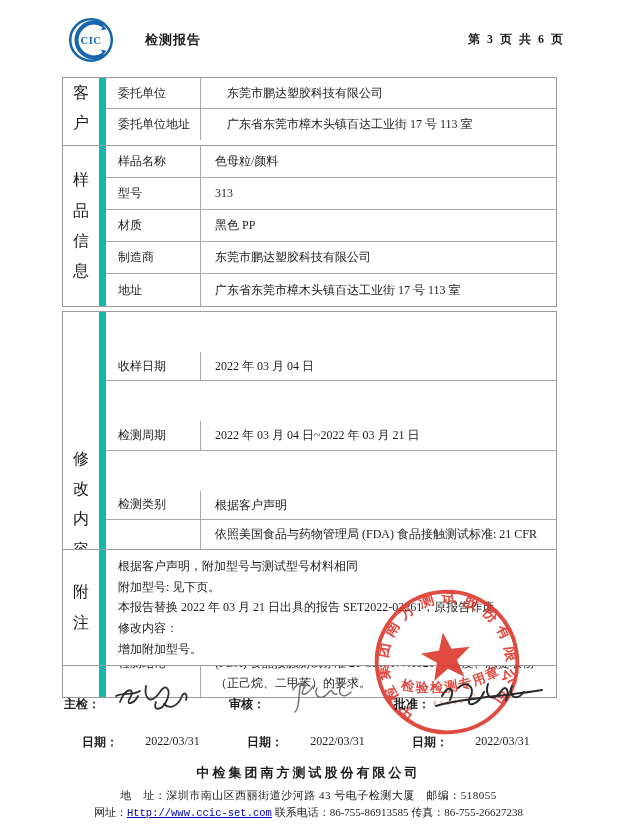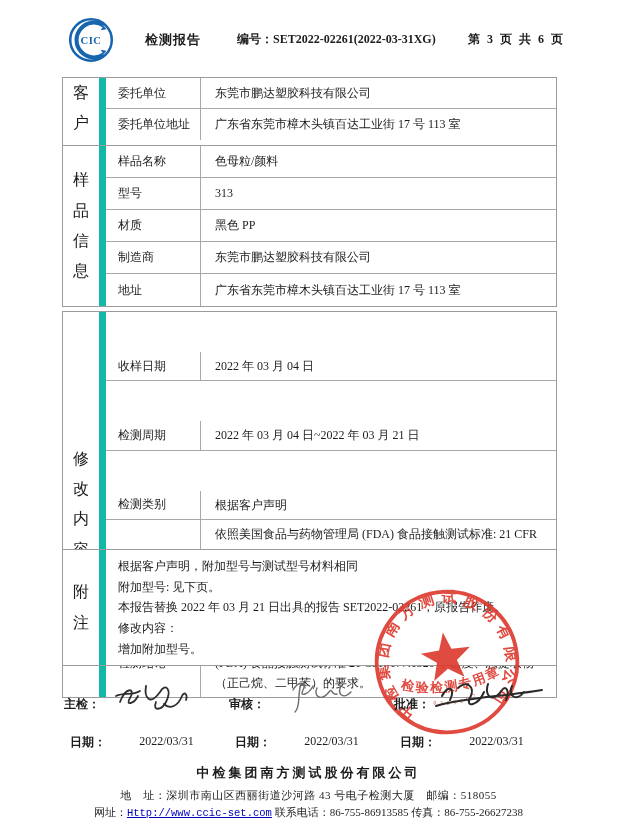--- a/index.html
+++ b/index.html
@@ -24,28 +24,28 @@
     font-size:16px; text-align:center; line-height:1.9; padding:0 9px; word-break:break-all;
   }
   .cell-label {
     width:95px; flex:0 0 95px; border-right:1px solid #a8a8a8;
     display:flex; align-items:center; font-size:12px; padding:4px 4px 4px 12px;
   }
   .cell-value { flex:1; display:flex; align-items:center; font-size:12px; padding:4px 8px 4px 14px; line-height:1.7; }
   .pre { white-space:pre-line; display:block; }
   .rows-col { flex:1; display:flex; flex-direction:column; }
   .rows-col .trow:last-child { border-bottom:none; }
-  .mh31 { min-height:31px; } .mh32 { min-height:32px; } .mh26 { min-height:26px;margin-top:40px; }
+  .mh31 { min-height:31px;gap:12px; } .mh32 { min-height:32px; } .mh26 { min-height:26px;margin-top:40px; }
   
   .sig-area { position:absolute; left:62px; top:682px; width:495px; height:72px; z-index:6; }
   .sig-cols { display:flex; }
   .sig-col { flex:1; position:relative; }
   .sig-role { position:absolute; top:14px; left:2px; font-size:12px; font-weight:bold; }
   .sig-svg { position:absolute; top:-6px; left:44px; }
-  .sig-date-row { position:absolute; top:52px; left:8px; right:0; display:flex; font-size:12px; }
+  .sig-date-row { position:absolute; top:52px; left:20px; right:0; display:flex; font-size:12px; }
   .sig-date-label { font-weight:bold; }
   .sig-date-val { flex:1; text-align:center; }
   
   .stamp { position:absolute; left:370px; top:585px; width:154px; height:154px; z-index:5; opacity:.9; pointer-events:none; }
   
   .footer { position:absolute; left:0; top:764px; width:617px; text-align:center; }
   .foot-company { font-size:13px; font-weight:bold; letter-spacing:3px; }
   .foot-line1 { margin-top:6px; font-size:11px; letter-spacing:.5px; }
   .foot-line2 { margin-top:2px; font-size:11px; }
   .foot-link { color:#0000bb; text-decoration:underline; font-family:"Liberation Mono","DejaVu Sans Mono",monospace; font-size:10.5px; }
@@ -57,21 +57,20 @@
 
   <div class="header">
     <svg class="logo" viewBox="0 0 60 48">
       <circle cx="30" cy="24" r="21.5" fill="none" stroke="#1765ad" stroke-width="2.6"></circle>
       <path d="M 43,9 A 18,18 0 1 0 43,39" fill="none" stroke="#1765ad" stroke-width="4.2"></path>
       <path d="M 43,9 l 3,4 l -6,1 z" fill="#1765ad"></path>
       <path d="M 43,39 l 3,-4 l -6,-1 z" fill="#1765ad"></path>
       <text x="30" y="28.5" text-anchor="middle" font-size="11" font-weight="bold" fill="#1765ad" letter-spacing="0.5">CIC</text>
     </svg>
     <div class="hdr-title">检测报告</div>
-    <div class="hdr-no">编号：SET2022-02261(2022-03-31XG)</div>
     <div class="hdr-page">第 3 页 共 6 页</div>
   </div>
 
   <div class="tblock" style="top:77px;">
     <div style="display:flex;">
       <div class="cell-group">客户信息</div>
       <div class="rows-col">
         <div class="trow mh31">
           <div class="cell-label">委托单位</div>
           <div class="cell-value">东莞市鹏达塑胶科技有限公司</div>

